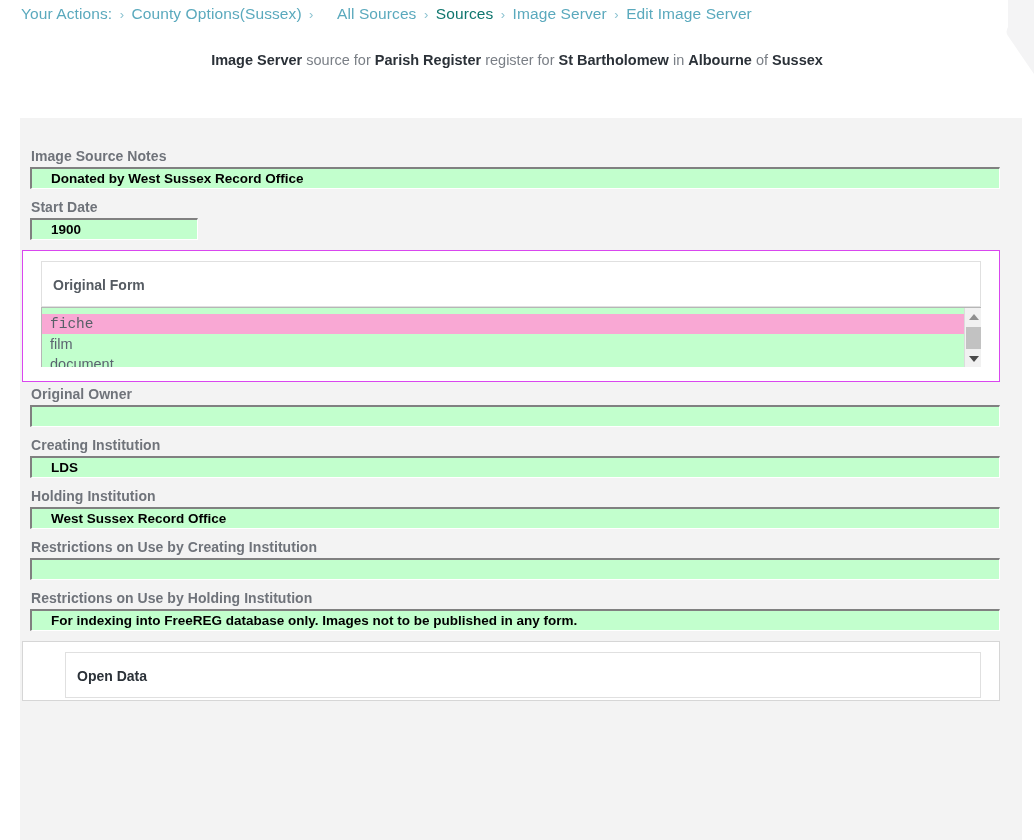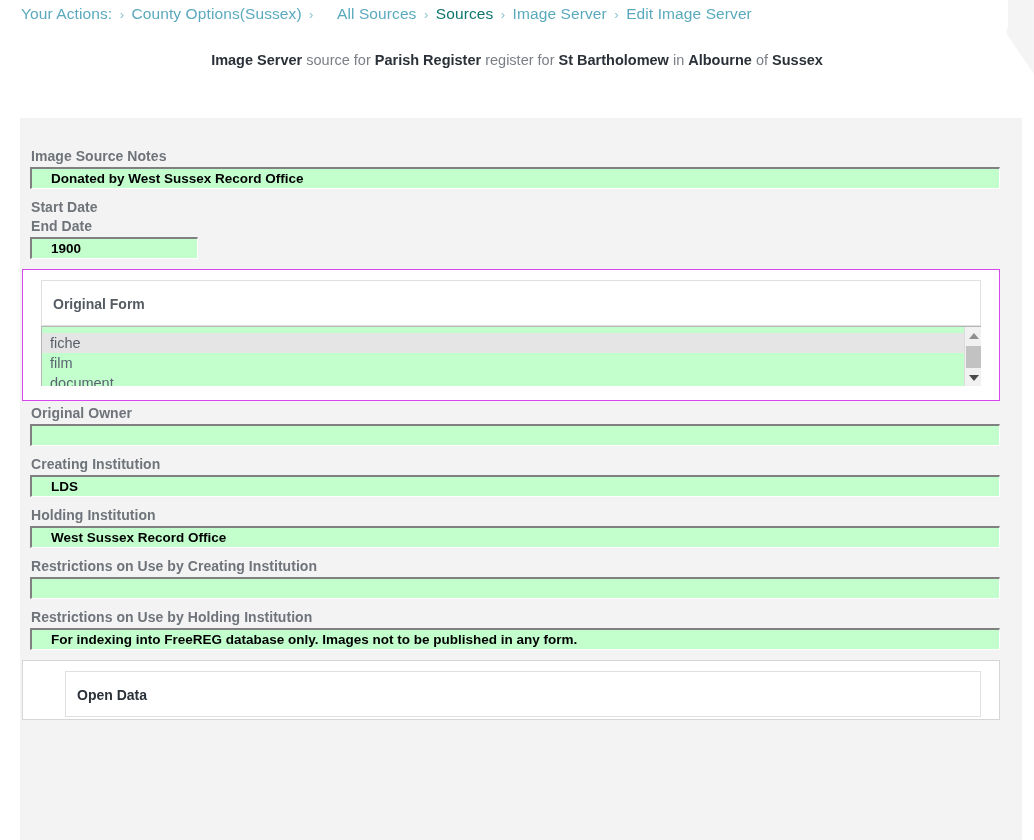--- a/index.html
+++ b/index.html
@@ -143,22 +143,23 @@
   }
   .list-option {
     font-size: 14.5px;
     color: #5b6470;
     line-height: 20px;
     padding-left: 8px;
     height: 20px;
     white-space: nowrap;
   }
   .list-option.selected {
-    background: #e5e5e5;
+    background: #f9a8d4;
     color: #585f68;
+    font-family: Liberation Mono, monospace;
   }
 
   
   .scrollbar {
     position: absolute;
     top: 0;
     right: 0;
     width: 17px;
     height: 100%;
     background: #f1f1f1;
@@ -254,21 +255,20 @@
     <div class="field-block">
       <div class="field-label first">Image Source Notes</div>
       <input class="text-input" type="text" value="Donated by West Sussex Record Office" style="">
     </div>
 
     <div class="field-block">
       <div class="field-label">Start Date</div>
     </div>
 
     <div class="field-block">
-      <div class="field-label">End Date</div>
       <input class="text-input short" type="text" value="1900" style="">
     </div>
 
     <div class="white-card">
       <div class="card-header-box">Original Form</div>
       <div class="listbox">
         <div class="listbox-inner">
           <div class="list-option selected">fiche</div>
           <div class="list-option">film</div>
           <div class="list-option">document</div>

